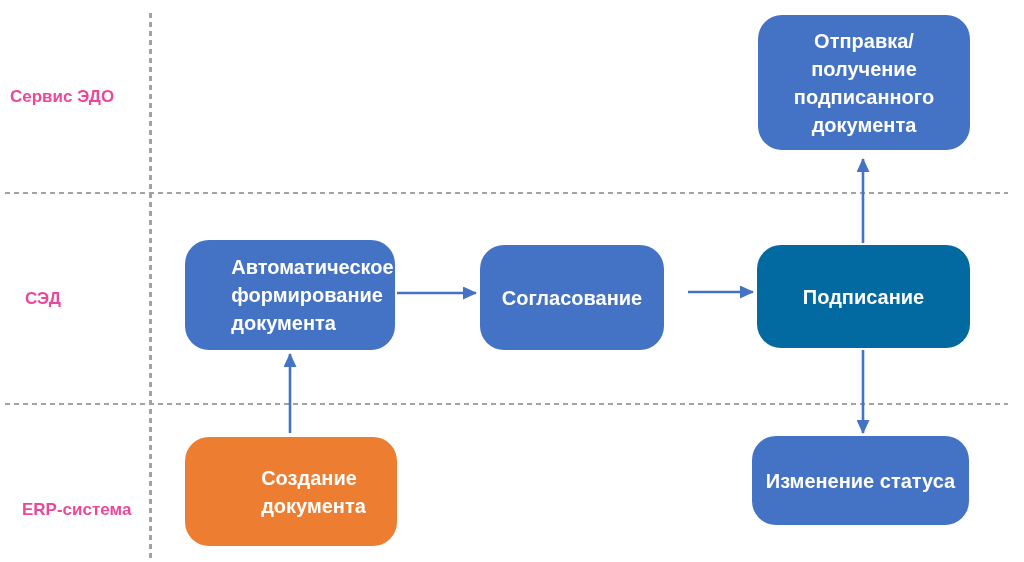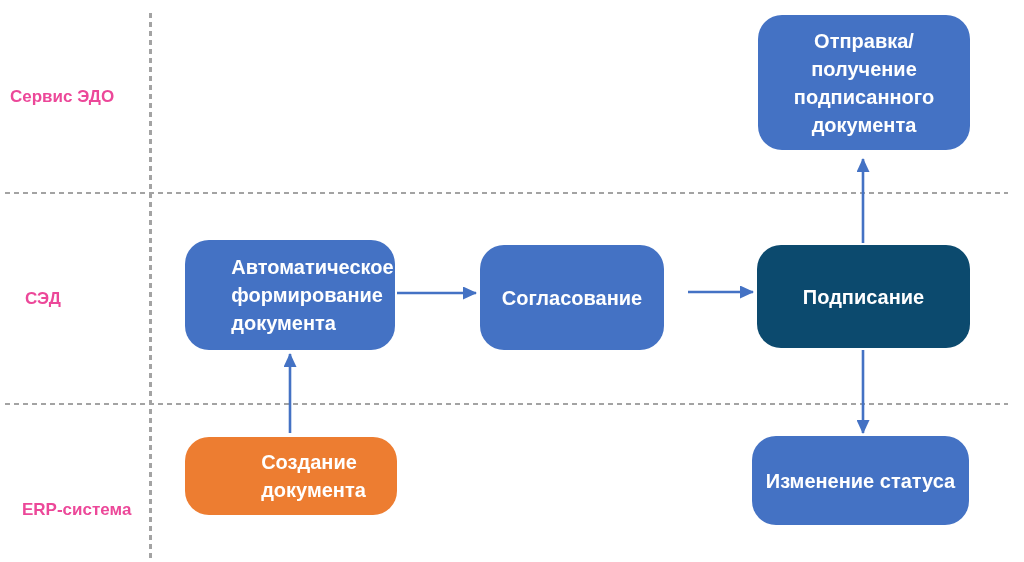--- a/index.html
+++ b/index.html
@@ -46,29 +46,29 @@
     border-radius: 24px;
     color: #ffffff;
     font-weight: bold;
     font-size: 20px;
     line-height: 28px;
     display: flex;
     align-items: center;
     box-sizing: border-box;
   }
   .node--blue   { background: #4472C4; }
-  .node--green  { background: #0c4a6e; }
+  .node--green  { background: #0369a1; }
   .node--orange { background: #ED7D31; }
   .node--center { justify-content: center; text-align: center; }
   .node--left   { justify-content: center; text-align: left; padding-left: 45px; }
   .node-otpravka     { left: 758px; top: 15px;  width: 212px; height: 135px; }
   .node-avtomat      { left: 185px; top: 240px; width: 210px; height: 110px; }
   .node-soglasovanie { left: 480px; top: 245px; width: 184px; height: 105px; }
   .node-podpisanie   { left: 757px; top: 245px; width: 213px; height: 103px; }
-  .node-sozdanie     { left: 185px; top: 437px; width: 212px; height: 78px; }
+  .node-sozdanie     { left: 185px; top: 437px; width: 212px; height: 109px; }
   .node-izmenenie    { left: 752px; top: 436px; width: 217px; height: 89px; }
   
   .arrows {
     position: absolute;
     left: 0; top: 0;
     width: 1024px; height: 562px;
     pointer-events: none;
   }
   .arrow-line { stroke: #4472C4; stroke-width: 2.6px; }
 </style>

